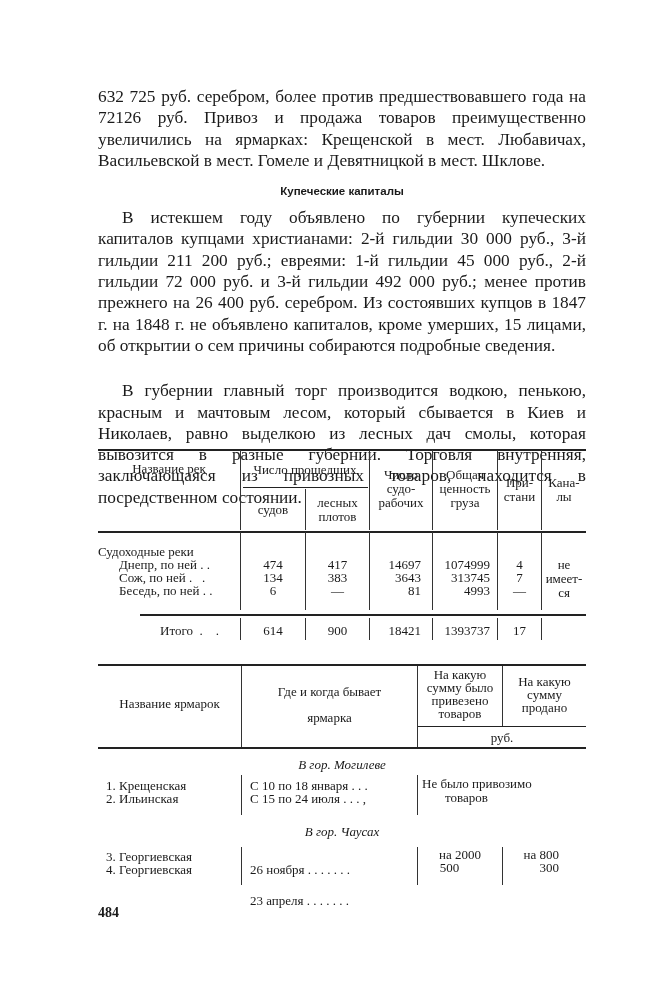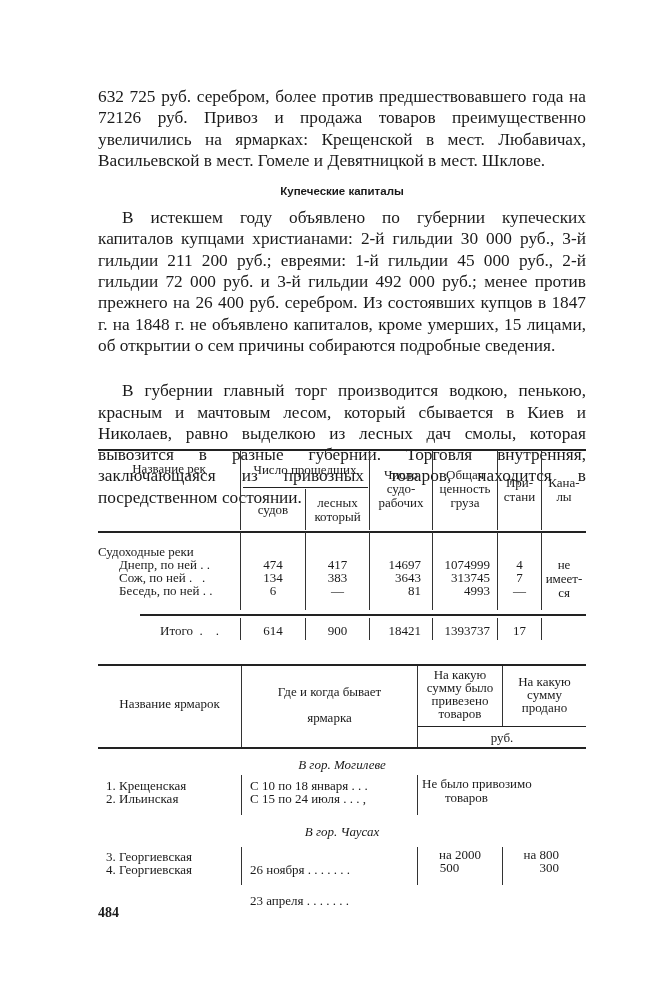--- a/index.html
+++ b/index.html
@@ -57,21 +57,21 @@
   <div class="vl" style="left:369px;top:618px;height:22px;"></div>
   <div class="vl" style="left:432px;top:618px;height:22px;"></div>
   <div class="vl" style="left:497px;top:618px;height:22px;"></div>
   <div class="vl" style="left:541px;top:618px;height:22px;"></div>
 
   <div class="t c" style="left:98px;top:462px;width:142px;">Название рек</div>
   <div class="t c" style="left:241px;top:463px;width:128px;">Число прошедших</div>
   <div class="t c" style="left:241px;top:503px;width:64px;">судов</div>
   <div class="t c" style="left:306px;top:496px;width:63px;">
     <div>лесных</div>
-      <div>который</div>
+      <div>плотов</div>
   </div>
   <div class="t c" style="left:370px;top:468px;width:62px;">
     <div>Число</div>
       <div>судо-</div>
       <div>рабочих</div>
   </div>
   <div class="t c" style="left:433px;top:468px;width:64px;">
     <div>Общая</div>
       <div>ценность</div>
       <div>груза</div>

